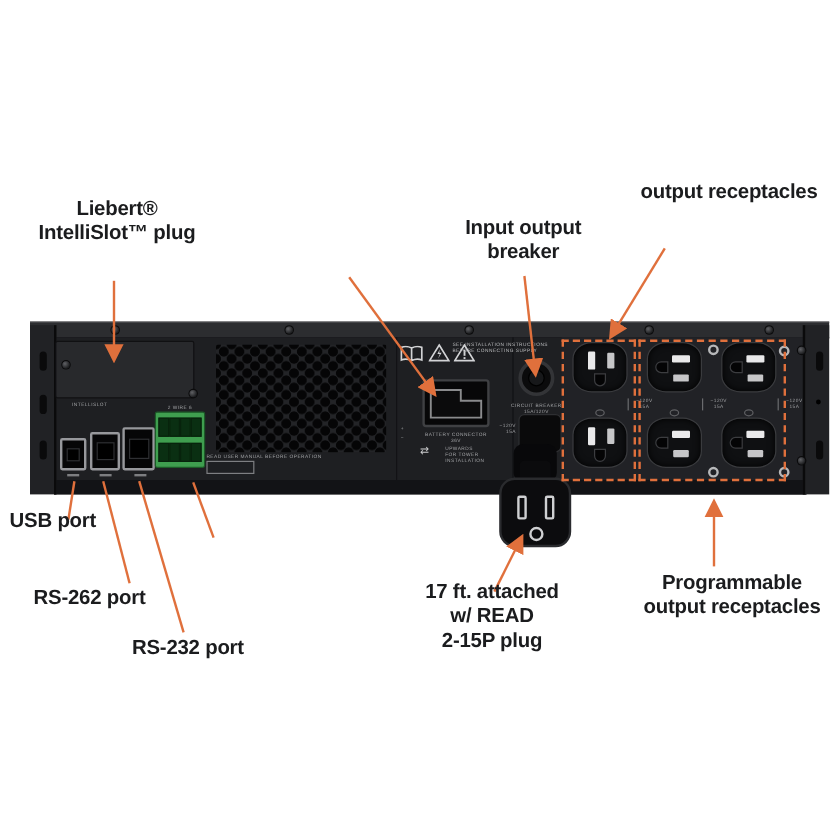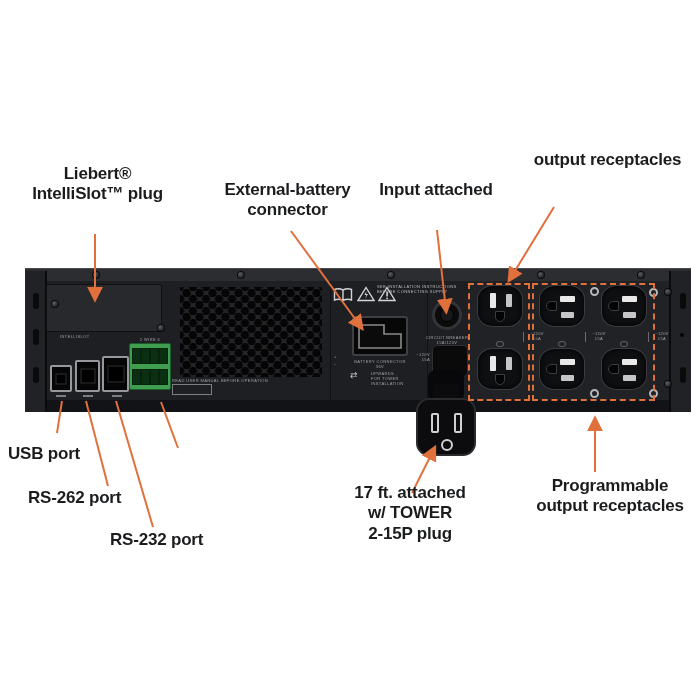--- a/index.html
+++ b/index.html
@@ -280,36 +280,33 @@
     <line x1="153" y1="527" x2="116" y2="401"></line>
     <line x1="178" y1="448" x2="161" y2="402"></line>
     <line x1="412" y1="493" x2="434" y2="449" marker-end="url(#ah)"></line>
     <line x1="595" y1="472" x2="595" y2="420" marker-end="url(#ah)"></line>
   </svg>
 
   <div class="lbl" style="left:10px;top:164px;width:175px">
     <div>Liebert®</div>
     <div>IntelliSlot™ plug</div>
   </div>
-  <div class="lbl" style="left:200px;top:180px;width:175px">
-    <div>External-battery</div>
-    <div>connector</div>
-  </div>
   <div class="lbl" style="left:361px;top:180px;width:150px">
-    <div>Input attached</div>
+    <div>Input output</div>
+    <div>breaker</div>
   </div>
   <div class="lbl" style="left:515px;top:150px;width:185px">
     <div>output receptacles</div>
   </div>
-  <div class="lbl left" style="left:8px;top:444px">USB port</div>
+  <div class="lbl left" style="left:8px;top:424px">USB port</div>
   <div class="lbl left" style="left:28px;top:488px">RS-262 port</div>
   <div class="lbl left" style="left:110px;top:530px">RS-232 port</div>
   <div class="lbl" style="left:330px;top:483px;width:160px">
     <div>17 ft. attached</div>
-    <div>w/ TOWER</div>
+    <div>w/ READ</div>
     <div>2-15P plug</div>
   </div>
   <div class="lbl" style="left:515px;top:476px;width:190px">
     <div>Programmable</div>
     <div>output receptacles</div>
   </div>
 
 </div>
 
 </body></html>

